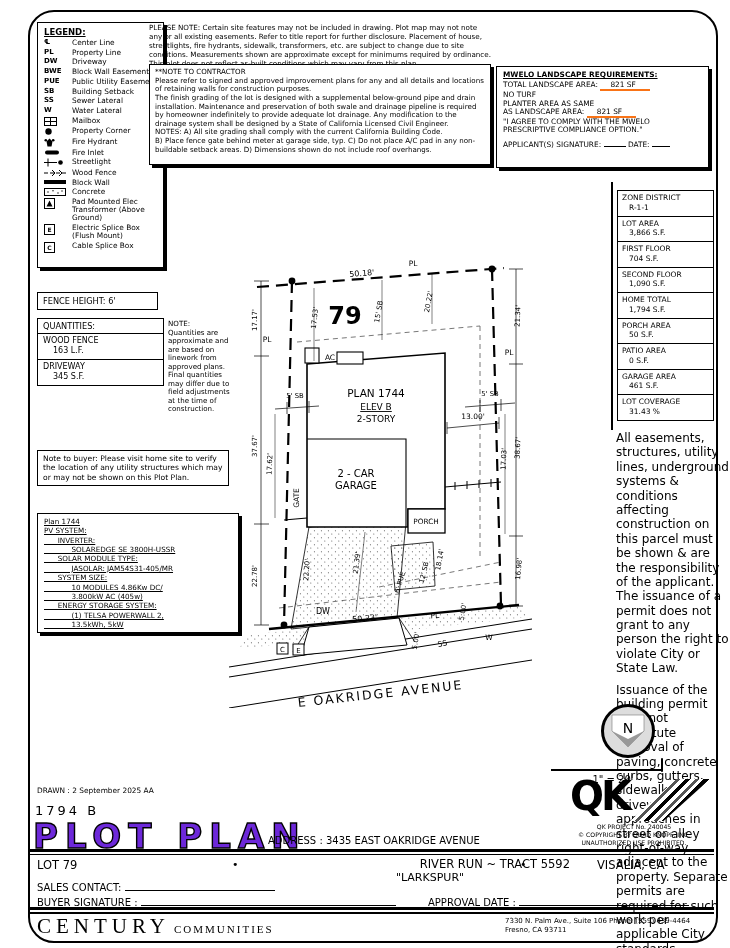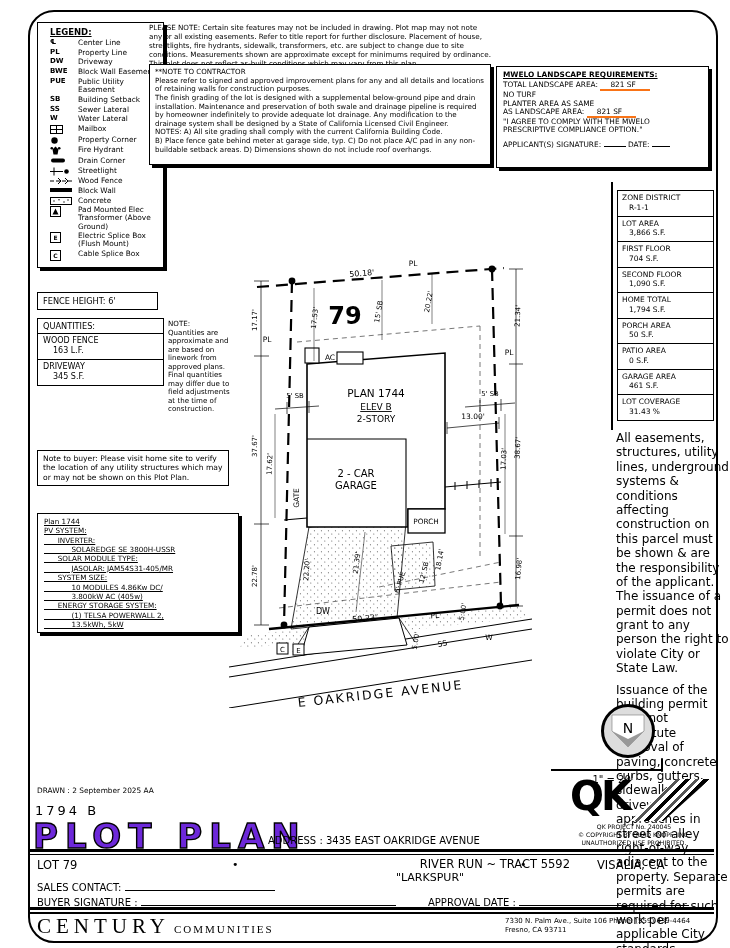--- a/index.html
+++ b/index.html
@@ -3,21 +3,21 @@
 <meta charset="utf-8">
 <style>
   html,body{margin:0;padding:0;}
   body{width:730px;height:948px;position:relative;background:#fff;color:#000;
        font-family:"DejaVu Sans",sans-serif;overflow:hidden;}
   .abs{position:absolute;}
   #frame{left:28px;top:10px;width:686px;height:929px;border:2px solid #000;border-radius:26px;}
   .panel{border:1.5px solid #000;background:#fff;box-sizing:border-box;}
   .shadow{box-shadow:3px 3px 0 #000;}
   
-  #legend{left:37px;top:22px;width:127px;height:246px;padding:4px 4px 2px 12px;}
+  #legend{left:37px;top:22px;width:127px;height:246px;padding:4px 4px 2px 6px;}
   #legend .lg-title{font-size:8.5px;font-weight:bold;text-decoration:underline;margin-bottom:2px;}
   .lg-row{display:flex;align-items:flex-start;gap:3px;font-size:7.4px;line-height:1.1;margin-bottom:1.6px;}
   .lg-sym{width:25px;flex:0 0 25px;font-size:7px;font-weight:bold;display:flex;align-items:center;justify-content:flex-start;}
   .lg-label{flex:1;}
   .box-letter{display:inline-block;width:9px;height:9px;border:1px solid #000;font-size:6px;line-height:9px;text-align:center;font-weight:bold;}
   
   #please-note{left:149px;top:24px;width:342px;font-size:7.15px;line-height:1.25;}
   #contractor-box{left:149px;top:64px;width:342px;height:101px;padding:3px 5px;font-size:7.1px;line-height:1.22;white-space:pre-line;}
   #mwelo-box{left:496px;top:66px;width:213px;height:102px;padding:3px 6px;font-size:7.4px;line-height:1.35;}
   #mwelo-box .mw-title{text-decoration:underline;font-weight:bold;}
@@ -148,21 +148,21 @@
           </svg>
         </span>
         <span class="lg-label">Fire Hydrant</span>
       </div>
       <div class="lg-row">
         <span class="lg-sym">
           <svg width="16" height="7" viewBox="0 0 16 7">
             <rect x="1" y="1.5" width="14" height="4" rx="2" fill="#000"></rect>
           </svg>
         </span>
-        <span class="lg-label">Drain Corner</span>
+        <span class="lg-label">Fire Inlet</span>
       </div>
       <div class="lg-row">
         <span class="lg-sym">
           <svg width="20" height="9" viewBox="0 0 20 9">
             <line x1="0" y1="4.5" x2="13" y2="4.5" stroke="#000"></line>
             <line x1="4" y1="0.5" x2="4" y2="8.5" stroke="#000"></line>
             <circle cx="16.5" cy="4.5" r="2.3" fill="#000"></circle>
           </svg>
         </span>
         <span class="lg-label">Streetlight</span>

